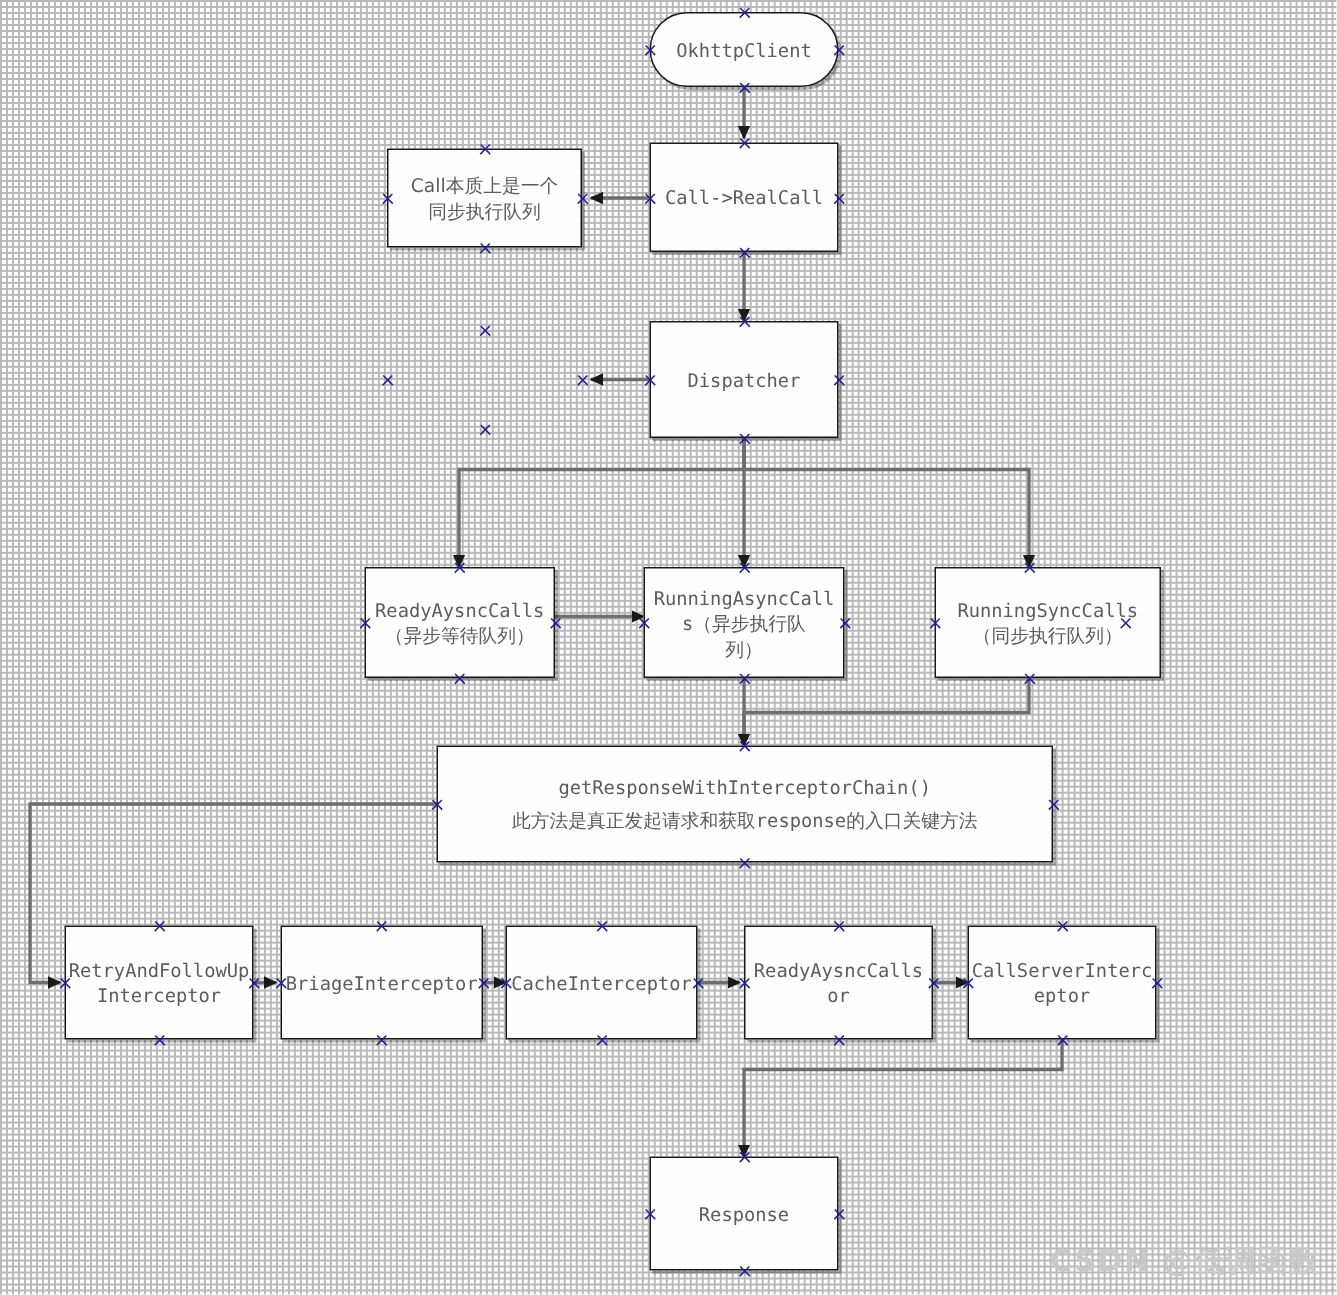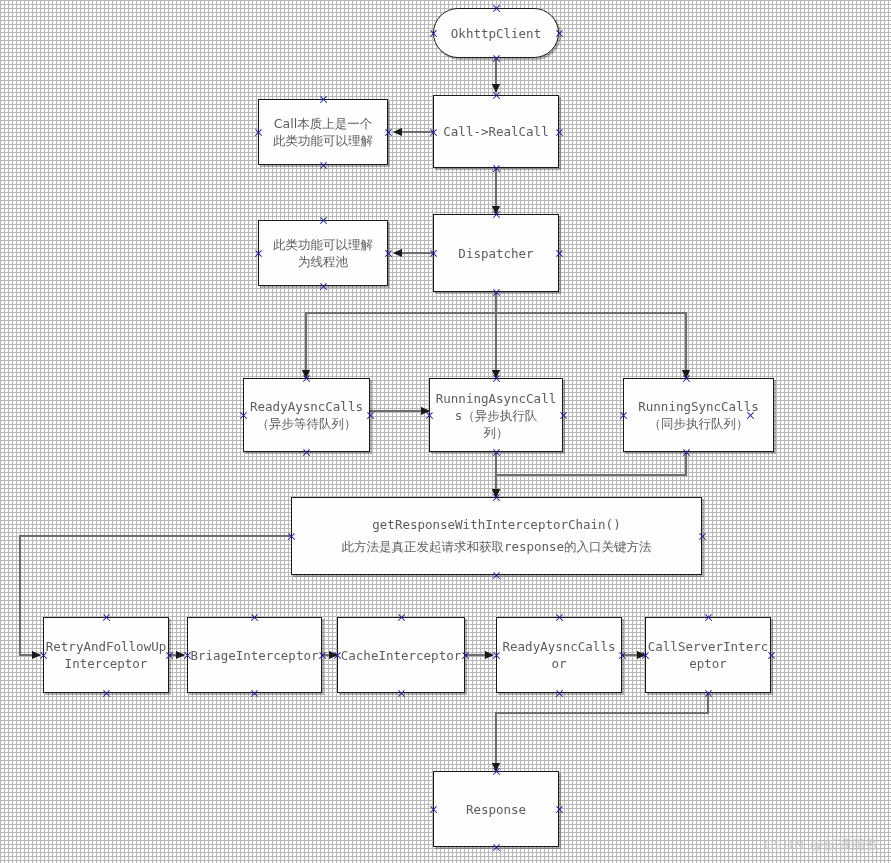--- a/index.html
+++ b/index.html
@@ -63,24 +63,25 @@
     width: 9px; height: 1.4px;
     background: #20209a;
   }
   .handle::before { transform: rotate(45deg); }
   .handle::after  { transform: rotate(-45deg); }
   .watermark {
     position: absolute;
     right: 11px;
     bottom: 9px;
     color: #c9c9c9;
-    font-size: 13px;
+    font-size: 20px;
     font-family: "DejaVu Sans", "Liberation Sans", sans-serif;
     letter-spacing: 1px;
     white-space: nowrap;
+    font-weight: bold;
   }
   svg.edges { position: absolute; inset: 0; pointer-events: none; }
 </style>
 </head>
 <body>
 
 <div id="canvas">
 
   <svg class="edges" width="891" height="863">
     <defs>
@@ -124,31 +125,27 @@
   <div class="node rounded" style="left:433px; top:8px; width:126px; height:50px;">
     <span class="lbl">OkhttpClient</span>
   </div>
 
   <div class="node" style="left:433px; top:95px; width:126px; height:73px;text-align:center;">
     <span class="lbl">Call-&gt;RealCall</span>
   </div>
 
   <div class="node cjk" style="left:258px; top:99px; width:130px; height:66px;">
     <span class="lbl">Call本质上是一个
-此类功能可以理解</span>
+同步执行队列</span>
   </div>
 
   <div class="node" style="left:433px; top:214px; width:126px; height:78px;">
     <span class="lbl">Dispatcher</span>
   </div>
 
-  <div class="node cjk" style="left:258px; top:220px; width:130px; height:66px;">
-    <span class="lbl">此类功能可以理解
-为线程池</span>
-  </div>
 
   <div class="node" style="left:243px; top:378px; width:127px; height:74px;">
     <span class="lbl">ReadyAysncCalls
 （异步等待队列）</span>
   </div>
 
   <div class="node" style="left:429px; top:378px; width:134px; height:74px;">
     <span class="lbl">RunningAsyncCall
 s（异步执行队
 列）</span>

